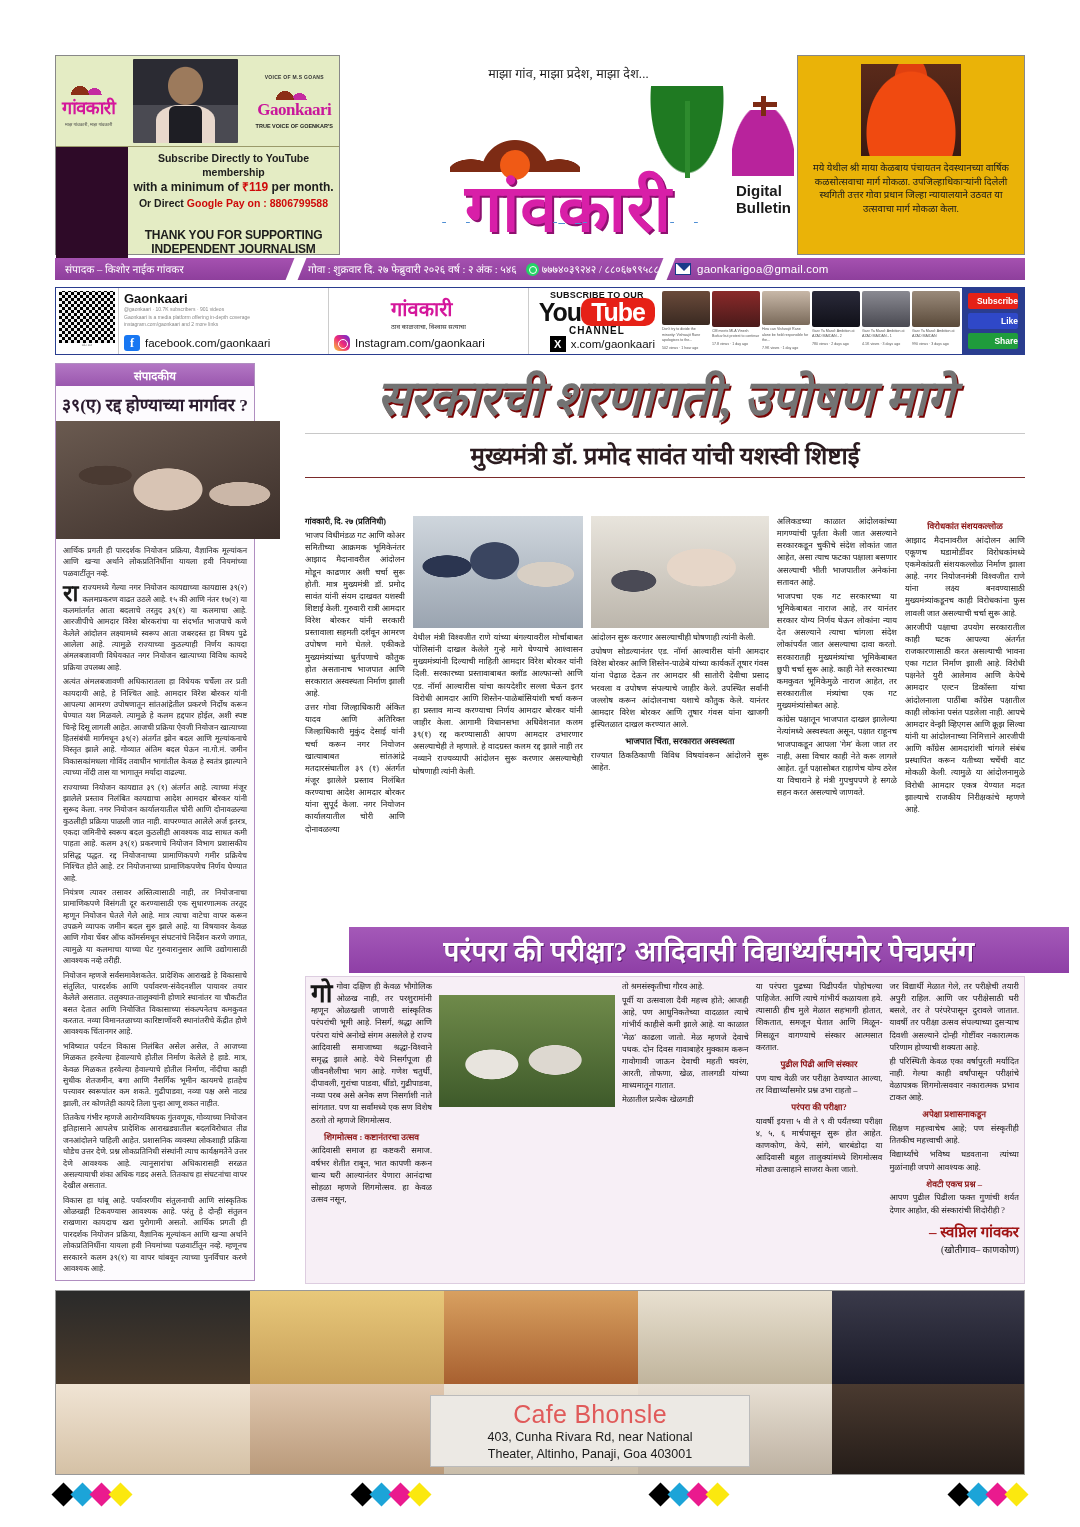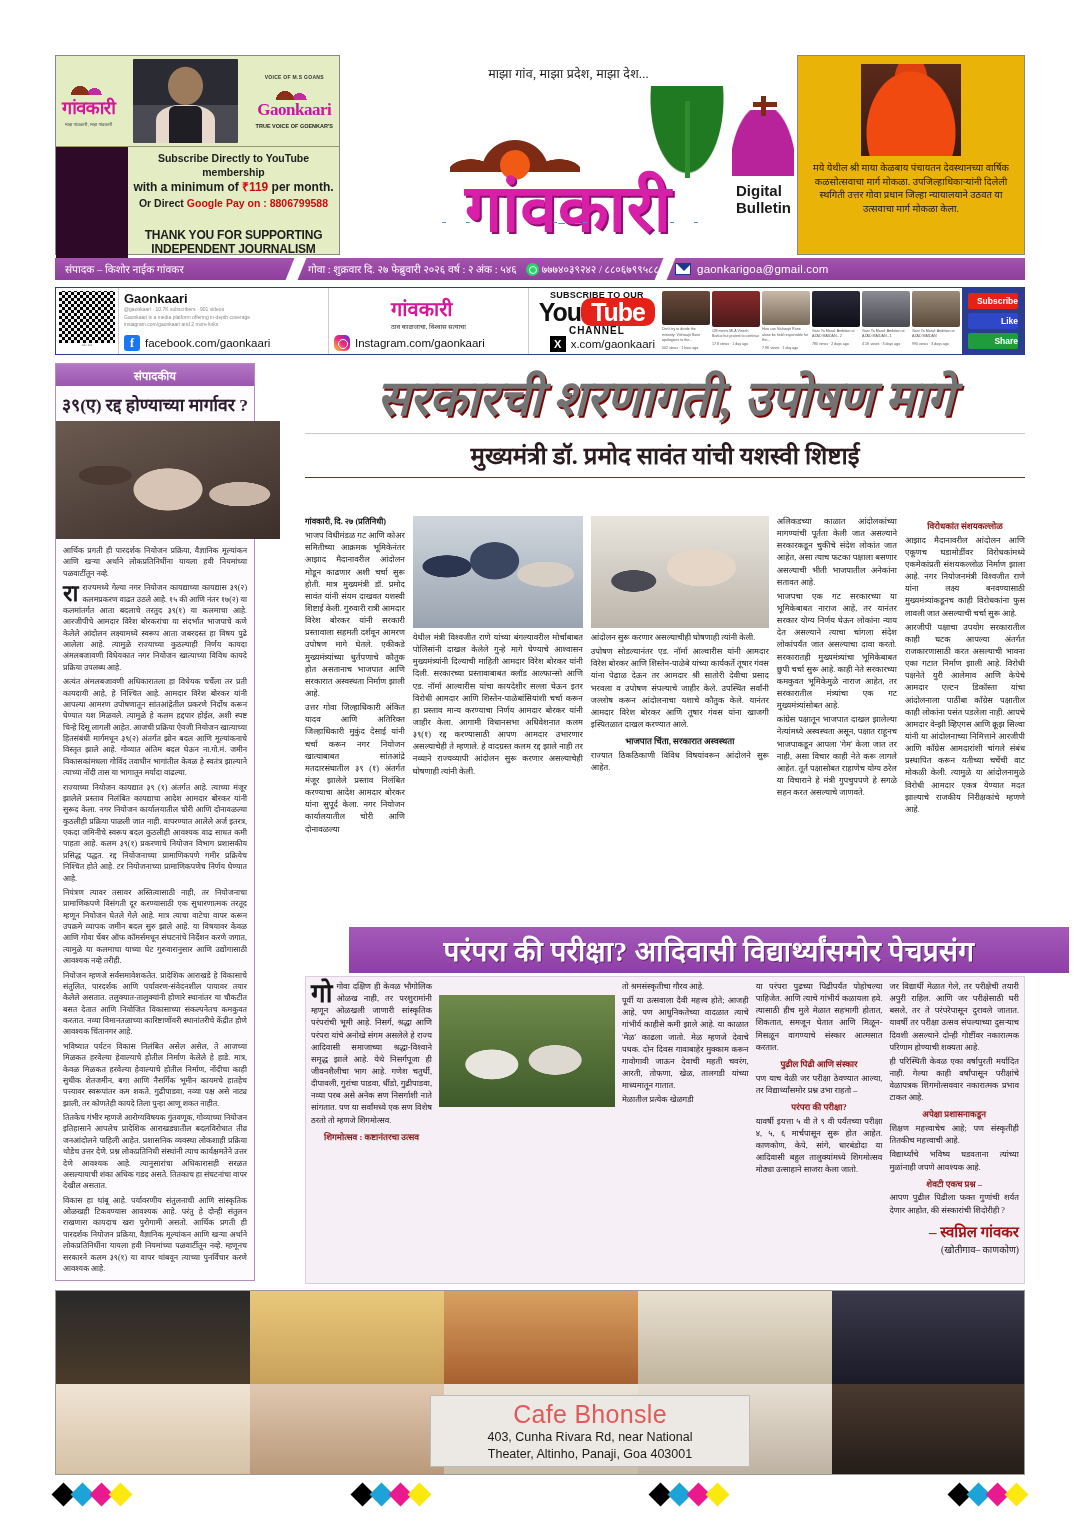--- a/index.html
+++ b/index.html
@@ -528,20 +528,21 @@
   </div>
 
   <div class="banner2">
     <span>परंपरा की परीक्षा? आदिवासी विद्यार्थ्यांसमोर पेचप्रसंग</span>
   </div>
 
   <div class="art2">
     <div class="col" style="width:168px;">
       <p><span class="a2-dropcap">गो</span><span>गोवा दक्षिण ही केवळ भौगोलिक ओळख नाही, तर परशुरामांनी म्हणून ओळखली जाणारी सांस्कृतिक परंपरांची भूमी आहे. निसर्ग, श्रद्धा आणि परंपरा यांचे अनोखे संगम असलेले हे राज्य आदिवासी समाजाच्या श्रद्धा-विश्वाने समृद्ध झाले आहे. येथे निसर्गपूजा ही जीवनशैलीचा भाग आहे. गणेश चतुर्थी, दीपावली, गुरांचा पाडवा, धींडो, गुढीपाडवा, नव्या परब असे अनेक सण निसर्गाशी नाते सांगतात. पण या सर्वांमध्ये एक सण विशेष ठरतो तो म्हणजे शिगमोत्सव.</span></p>
       <span class="subhd">शिगमोत्सव : कष्टानंतरचा उत्सव</span>
+      <p>आदिवासी समाज हा कष्टकरी समाज. वर्षभर शेतीत राबून, भात कापणी करून धान्य घरी आल्यानंतर येणारा आनंदाचा सोहळा म्हणजे शिगमोत्सव. हा केवळ उत्सव नसून,</p>
     </div>
     <div class="col" style="width:178px;">
       <div class="a2-photo"></div>
     </div>
     <div class="col" style="width:176px;">
       <p>तो श्रमसंस्कृतीचा गौरव आहे.</p>
       <p>पूर्वी या उत्सवाला दैवी महत्त्व होते; आजही आहे, पण आधुनिकतेच्या वादळात त्याचे गांभीर्य काहीसे कमी झाले आहे. या काळात 'मेळ' काढला जातो. मेळ म्हणजे देवाचे पथक. दोन दिवस गावाबाहेर मुक्काम करून गावोगावी जाऊन देवाची महती चवरंग, आरती, तोफणा, खेळ, तालगडी यांच्या माध्यमातून गातात.</p>
       <p>मेळातील प्रत्येक खेळगडी</p>
     </div>
     <div class="col" style="width:176px;">

